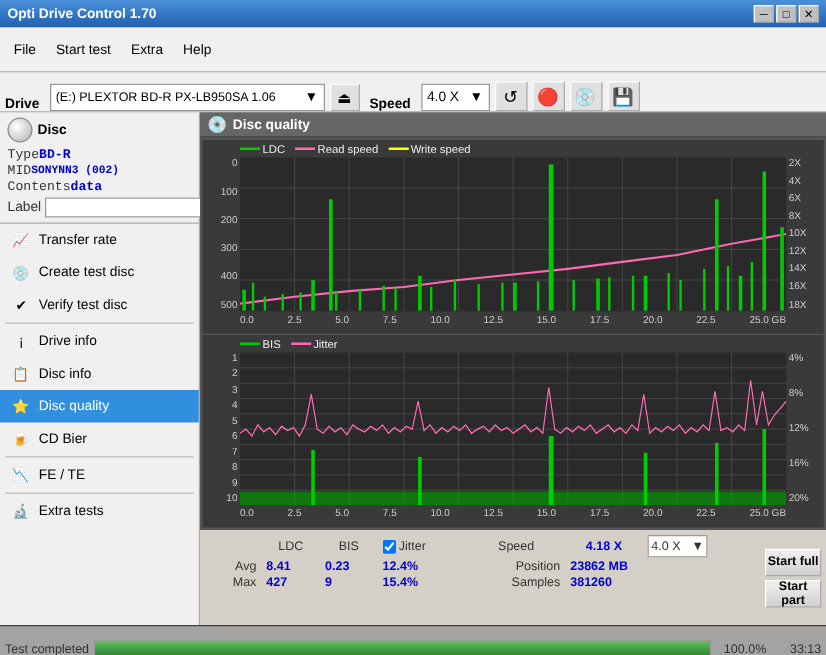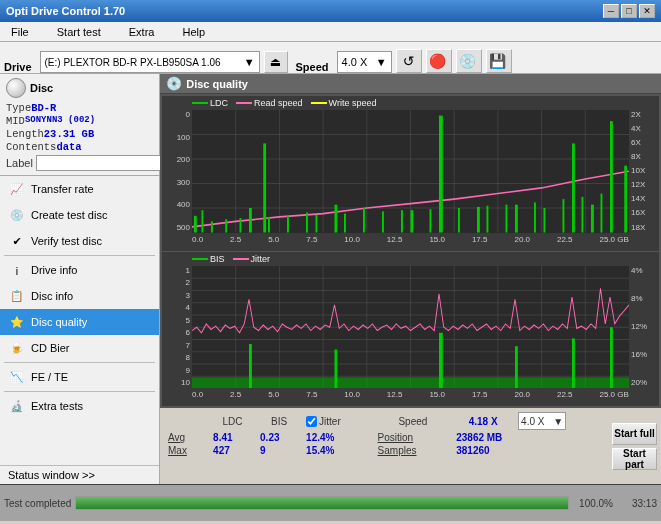--- a/index.html
+++ b/index.html
@@ -22,25 +22,25 @@
       width: 16px; height: 14px; background: #c0c0c0;
       border: 1px outset #fff; font-size: 9px; cursor: pointer;
       display: flex; align-items: center; justify-content: center;
       color: #000;
     }
 
     
     .menu-bar {
       background: #f0f0f0;
       border-bottom: 1px solid #aaa;
-      height: 20px;
+      height: 36px;
       display: flex;
       align-items: center;
       padding: 0 4px;
-      gap: 14px;
+      gap: 2px;
     }
     .menu-item {
       padding: 2px 6px;
       font-size: 11px;
       cursor: pointer;
       border: 1px solid transparent;
     }
 
     
     .toolbar {
@@ -189,21 +189,21 @@
       height: 76px;
       display: flex;
       padding: 3px 4px;
       gap: 4px;
       align-items: stretch;
     }
     .stats-table { flex: 1; }
     .stats-table table { width: 100%; border-collapse: collapse; font-size: 10px; }
     .stats-table th { color: #333; font-weight: normal; padding: 1px 4px; text-align: center; }
     .stats-table td { padding: 1px 4px; text-align: left; color: #0000cc; font-weight: bold; }
-    .stats-table .row-label { color: #333; font-weight: normal; text-align: left; text-decoration: underline; }
+    .stats-table .row-label { color: #333; font-weight: normal; text-align: right; }
     .speed-select-small {
       height: 18px; background: white; border: 1px solid #999; font-size: 10px;
       padding: 0 2px; width: 48px; display: flex; align-items: center; justify-content: space-between; cursor: pointer;
     }
     .start-btns { display: flex; flex-direction: column; gap: 3px; justify-content: center; }
     .start-btn {
       width: 45px; height: 22px; background: linear-gradient(to bottom, #f0f0f0, #d0d0d0);
       border: 1px outset #fff; font-size: 10px; cursor: pointer;
       display: flex; align-items: center; justify-content: center; font-weight: bold;
     }
@@ -276,24 +276,20 @@
       </div>
       <div class="disc-row">
         <span class="disc-key">Type</span>
         <span class="disc-val">BD-R</span>
       </div>
       <div class="disc-row">
         <span class="disc-key">MID</span>
         <span class="disc-val" style="font-size:9px;">SONYNN3 (002)</span>
       </div>
       <div class="disc-row">
-        <span class="disc-key">Length</span>
-        <span class="disc-val">23.31 GB</span>
-      </div>
-      <div class="disc-row">
         <span class="disc-key">Contents</span>
         <span class="disc-val">data</span>
       </div>
       <div class="label-row">
         <span class="disc-key">Label</span>
         <input class="label-input" type="text" value="" style="">
         <div class="label-icon-btn">🔑</div>
       </div>
     </div>
 
@@ -332,23 +328,20 @@
         <div class="nav-item-icon">📉</div>
         <span>FE / TE</span>
       </div>
       <div class="nav-divider"></div>
       <div class="nav-item">
         <div class="nav-item-icon">🔬</div>
         <span>Extra tests</span>
       </div>
     </div>
 
-    <div class="status-window-btn">
-      <span>Status window &gt;&gt;</span>
-    </div>
   </div>
 
   <div class="content-area">
 
     <div class="dq-header">
       <span class="dq-icon">💿</span>
       <span>Disc quality</span>
     </div>
 
     <div class="charts-container">

